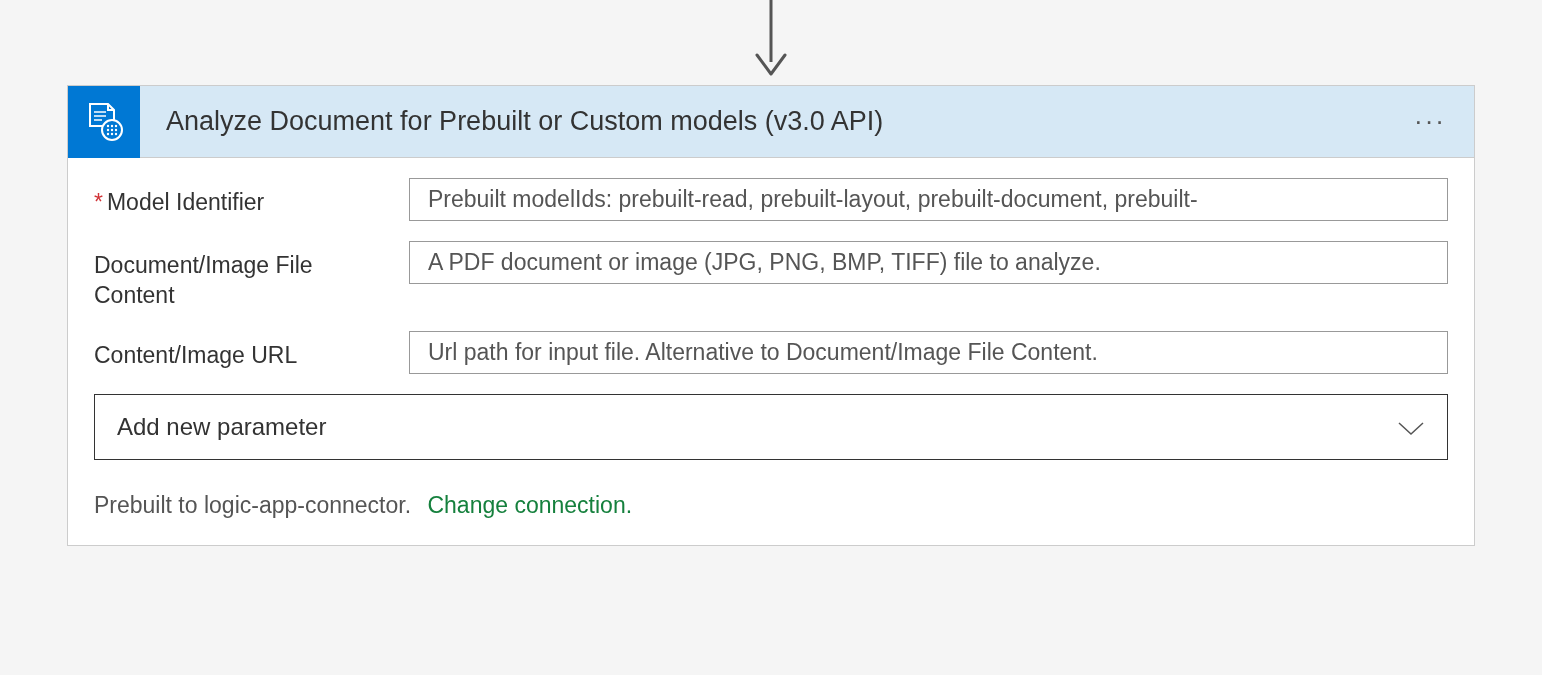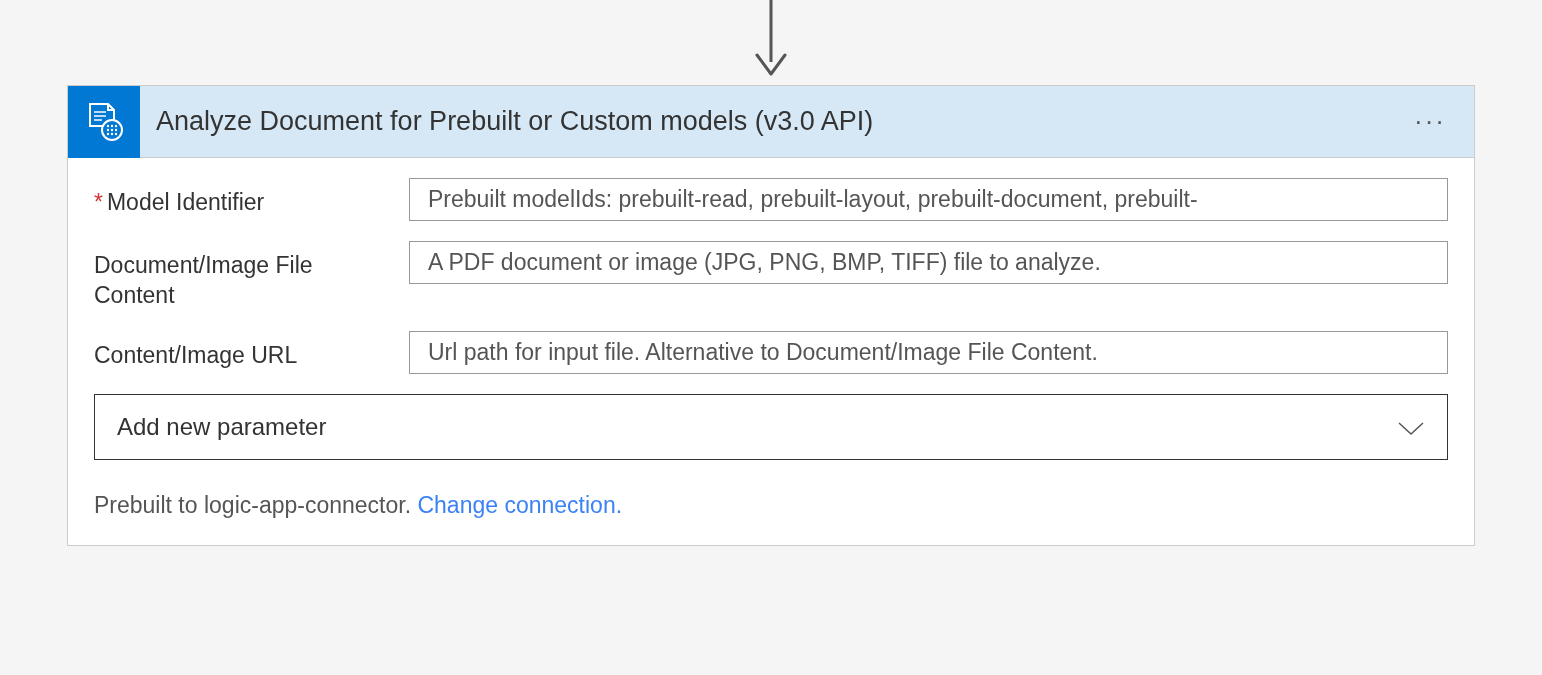--- a/index.html
+++ b/index.html
@@ -41,21 +41,21 @@
       width: 72px;
       height: 72px;
       background: #0078d4;
       display: flex;
       align-items: center;
       justify-content: center;
       flex-shrink: 0;
     }
     .card-title {
       flex: 1;
-      padding-left: 16px;
+      padding-left: 26px;
       font-size: 27px;
       font-weight: 400;
       color: #333;
     }
     .more-button {
       padding: 0 28px;
       font-size: 26px;
       color: #555;
       letter-spacing: 2px;
       cursor: pointer;
@@ -113,22 +113,23 @@
     .dropdown-chevron {
       width: 28px;
       height: 18px;
     }
     .footer-row {
       margin-top: 32px;
       font-size: 23px;
       color: #555;
     }
     .change-link {
-      color: #3b82f6;
+      color: #15803d;
       cursor: pointer;
+      margin-left: 10px;
     }
   </style>
 </head>
 <body>
 
 <div class="arrow-container">
   <svg width="40" height="85" viewBox="0 0 40 85">
     <line x1="20" y1="0" x2="20" y2="62" stroke="#555" stroke-width="3"></line>
     <path d="M 6 55 L 20 74 L 34 55" fill="none" stroke="#555" stroke-width="3" stroke-linecap="round" stroke-linejoin="round"></path>
   </svg>

